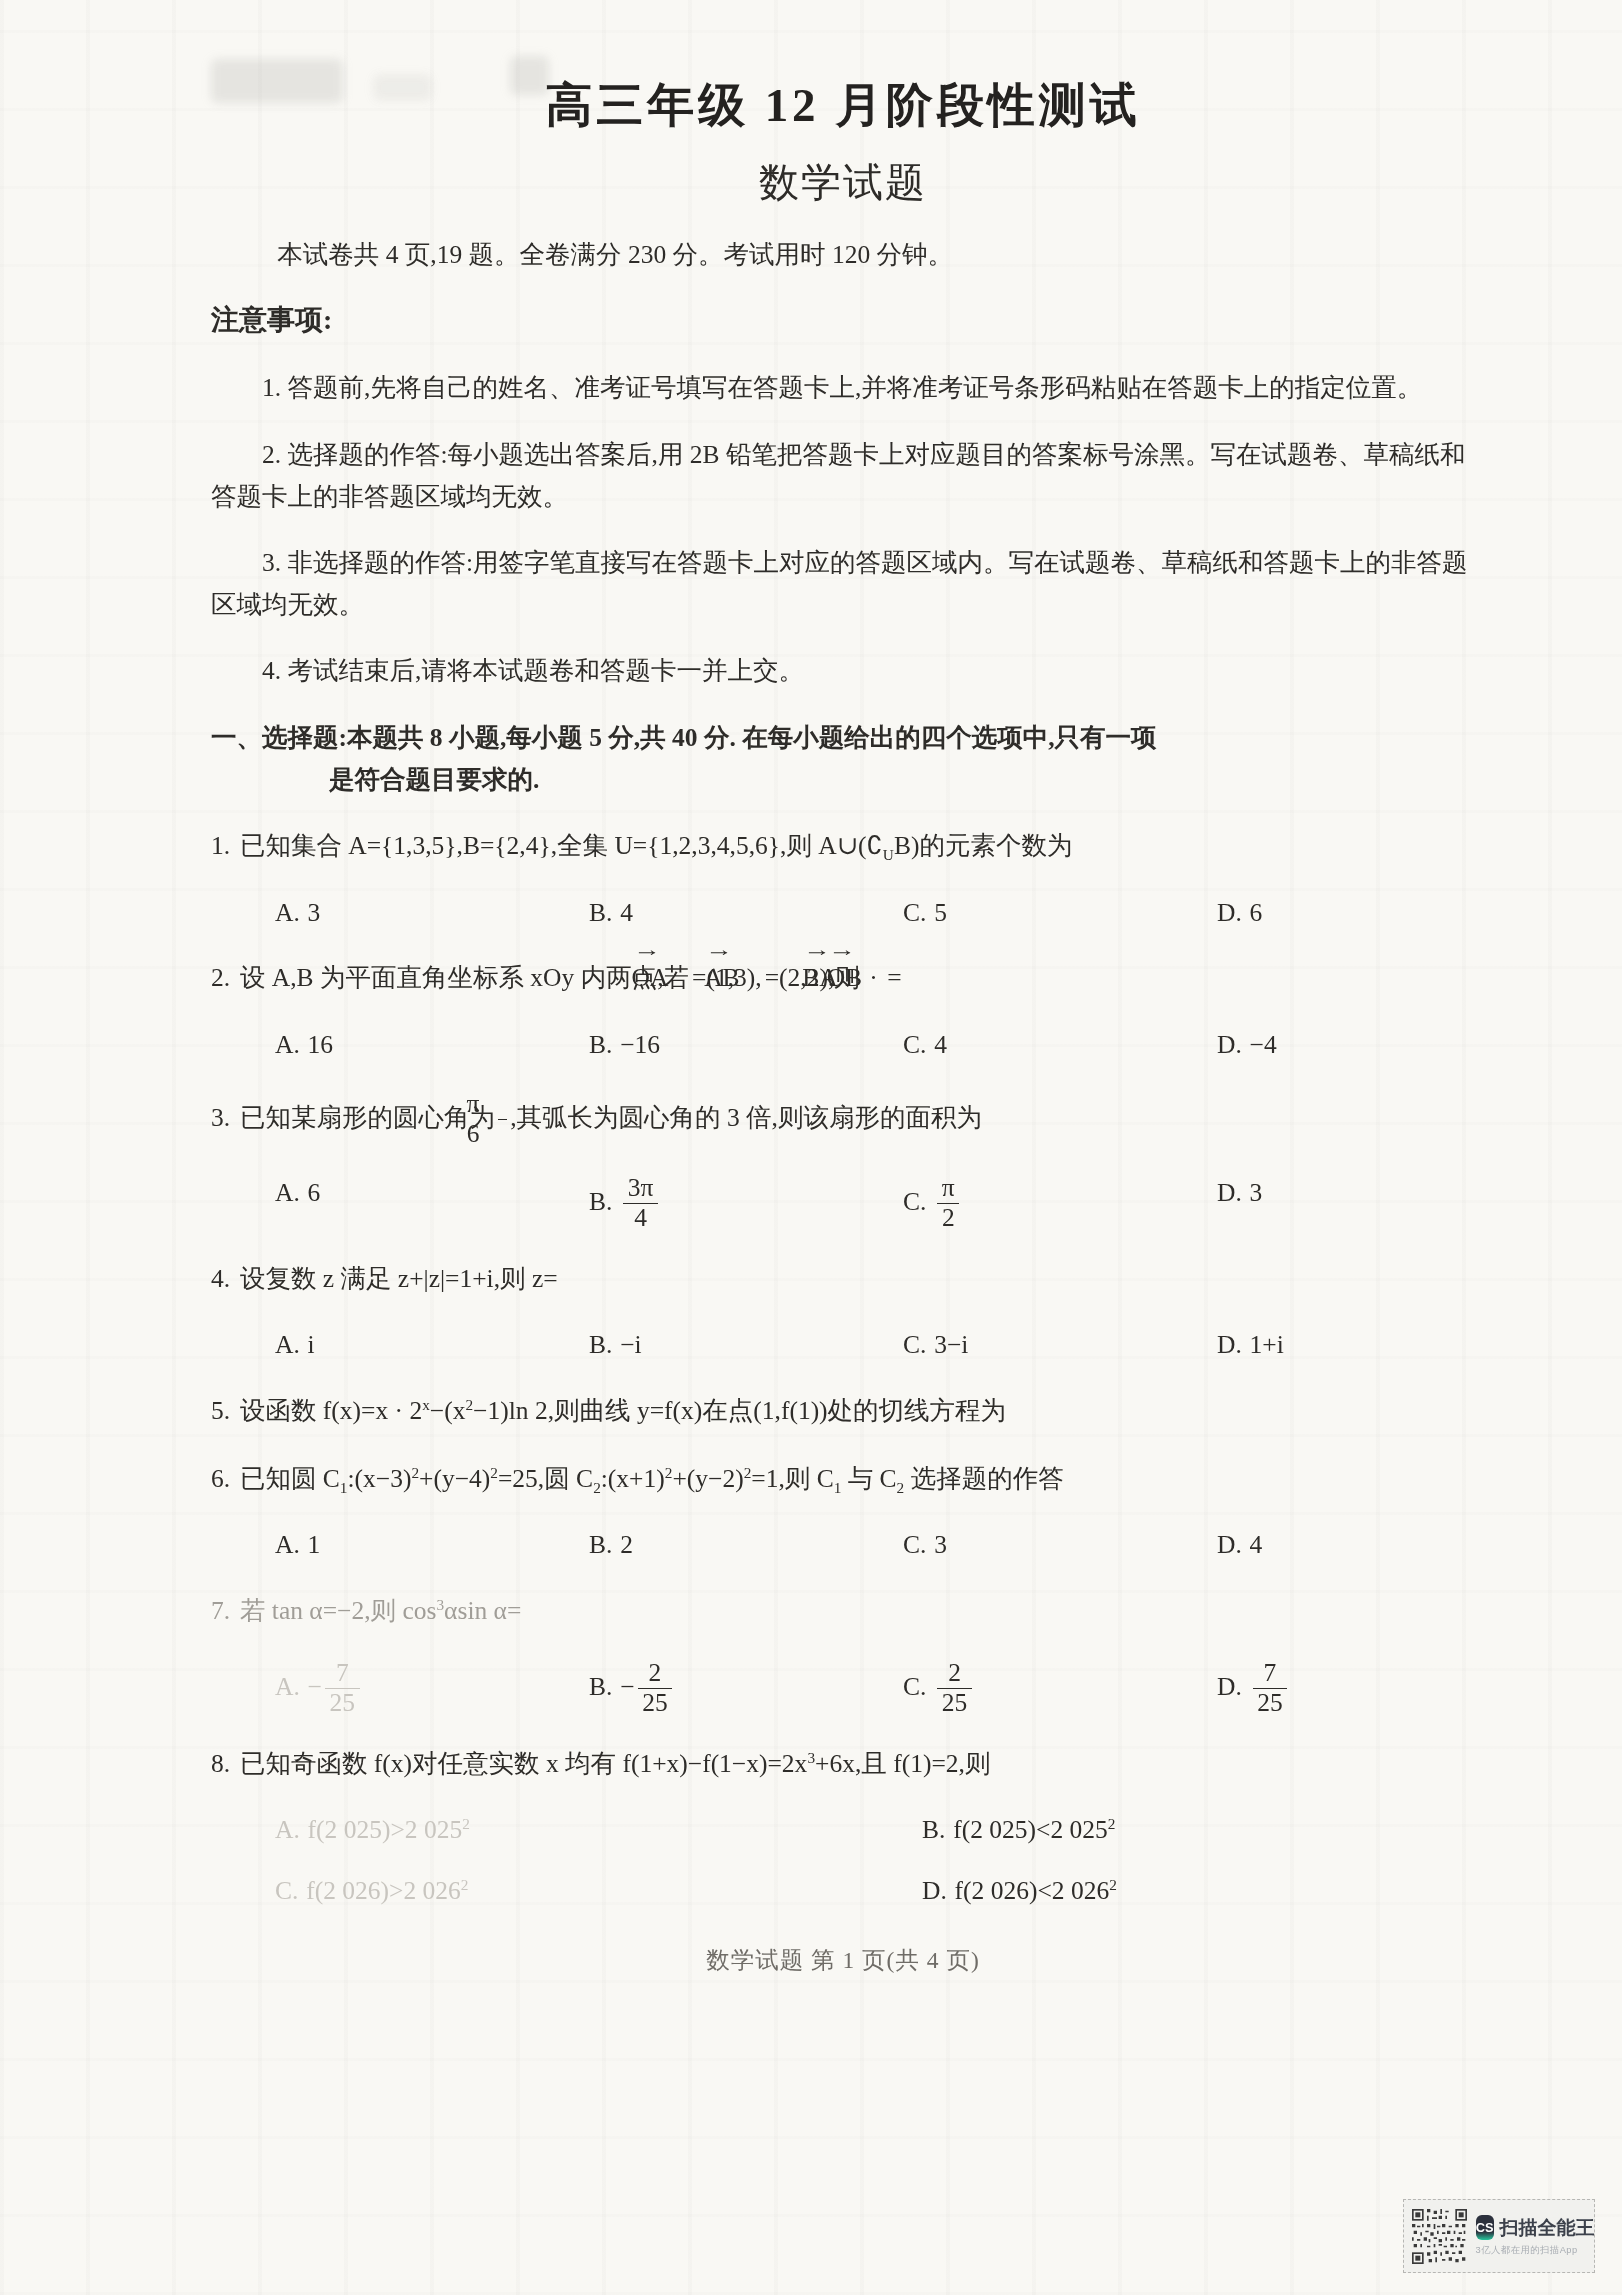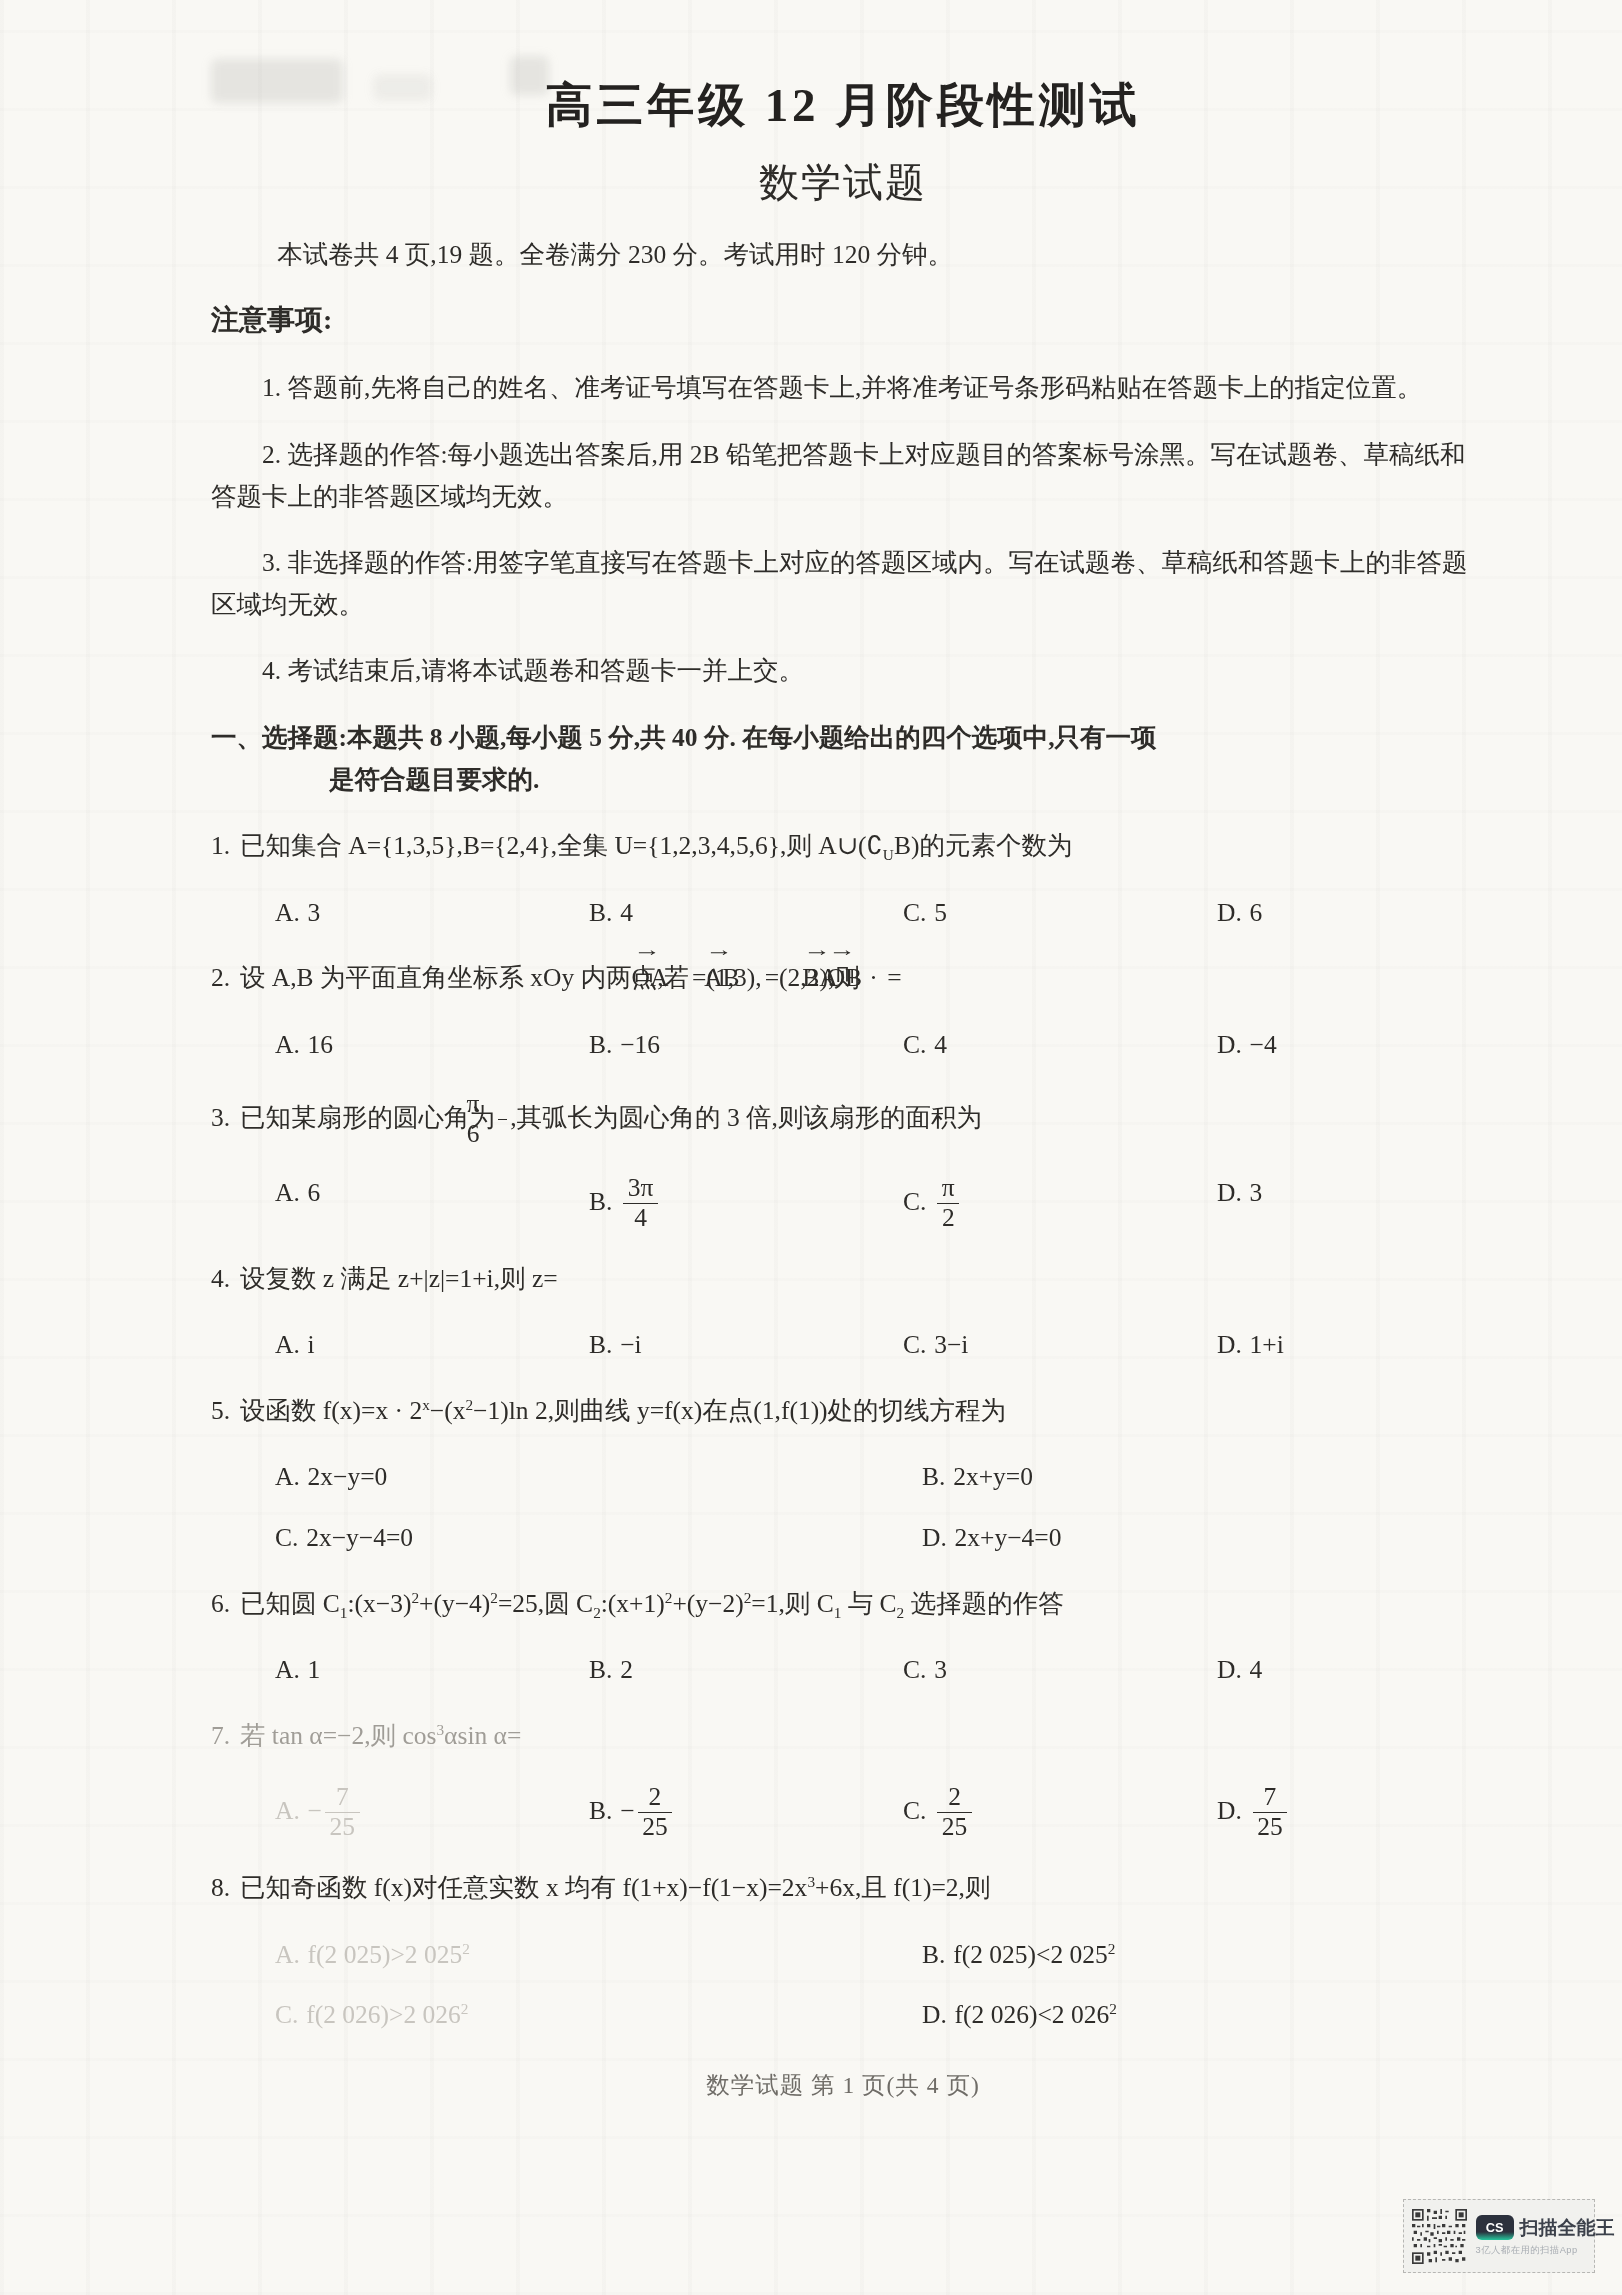--- a/index.html
+++ b/index.html
@@ -61,21 +61,21 @@
 
   .watermark{
     position:absolute;right:27px;bottom:22px;width:192px;height:74px;
     border:1.5px dashed #b7b7b4;background:#f1f1ee;
     display:flex;align-items:center;gap:8.8px;padding:6.9px 7.8px;box-sizing:border-box;
   }
   .qr{width:55px;height:55px;flex:0 0 auto;}
   .wm-right{display:flex;flex-direction:column;justify-content:center;gap:3.9px;min-width:0;}
   .wm-toprow{display:flex;align-items:center;gap:5.9px;}
   .cs-logo{
-    width:38px;height:25.5px;border-radius:5.9px;flex:0 0 auto;
+    width:18px;height:25.5px;border-radius:5.9px;flex:0 0 auto;
     background:linear-gradient(180deg,#2c313d 0 68%,#27c79e 100%);
     color:#fff;font-family:"Liberation Sans","DejaVu Sans",sans-serif;
     font-weight:bold;font-size:12.8px;display:flex;align-items:center;justify-content:center;
   }
   .wm-brand{font-family:"Liberation Sans","DejaVu Sans",sans-serif;font-weight:bold;
     font-size:19px;color:#3c414b;white-space:nowrap;}
   .wm-tagline{font-family:"Liberation Sans","DejaVu Sans",sans-serif;font-size:9.3px;color:#a8adb3;
     letter-spacing:0.5px;white-space:nowrap;}
 </style>
 </head>
@@ -130,26 +130,20 @@
         <p class="q-stem"><span class="q-num">4.</span><span>设复数 z 满足 z+|z|=1+i,则 z=</span></p>
         <div class="q-options four">
           <div class="opt"><span class="opt-label">A.</span><span>i</span></div>
           <div class="opt"><span class="opt-label">B.</span><span>−i</span></div>
           <div class="opt"><span class="opt-label">C.</span><span>3−i</span></div>
           <div class="opt"><span class="opt-label">D.</span><span>1+i</span></div>
         </div>
       </div>
       <div class="question">
         <p class="q-stem"><span class="q-num">5.</span><span>设函数 f(x)=x · 2</span><sup>x</sup><span>−(x</span><sup>2</sup><span>−1)ln 2,则曲线 y=f(x)在点(1,f(1))处的切线方程为</span></p>
-        <div class="q-options two">
-          <div class="opt"><span class="opt-label">A.</span><span>2x−y=0</span></div>
-          <div class="opt"><span class="opt-label">B.</span><span>2x+y=0</span></div>
-          <div class="opt"><span class="opt-label">C.</span><span>2x−y−4=0</span></div>
-          <div class="opt"><span class="opt-label">D.</span><span>2x+y−4=0</span></div>
-        </div>
       </div>
       <div class="question">
         <p class="q-stem"><span class="q-num">6.</span><span>已知圆 C</span><sub>1</sub><span>:(x−3)</span><sup>2</sup><span>+(y−4)</span><sup>2</sup><span>=25,圆 C</span><sub>2</sub><span>:(x+1)</span><sup>2</sup><span>+(y−2)</span><sup>2</sup><span>=1,则 C</span><sub>1</sub><span> 与 C</span><sub>2</sub><span> 选择题的作答</span></p>
         <div class="q-options four">
           <div class="opt"><span class="opt-label">A.</span><span>1</span></div>
           <div class="opt"><span class="opt-label">B.</span><span>2</span></div>
           <div class="opt"><span class="opt-label">C.</span><span>3</span></div>
           <div class="opt"><span class="opt-label">D.</span><span>4</span></div>
         </div>
       </div>

